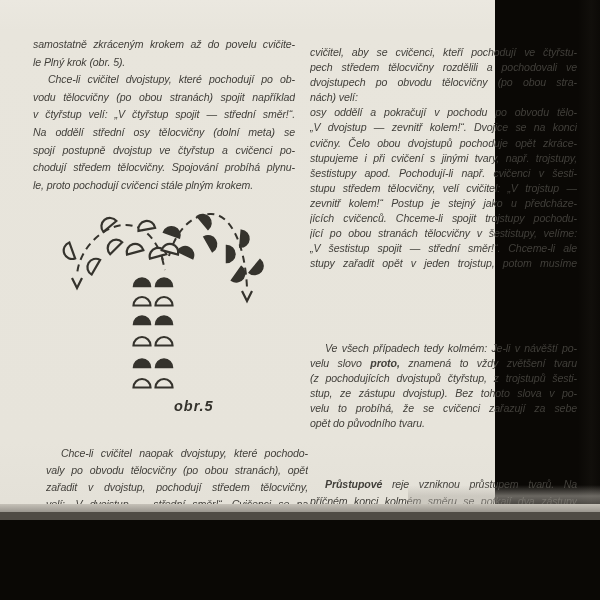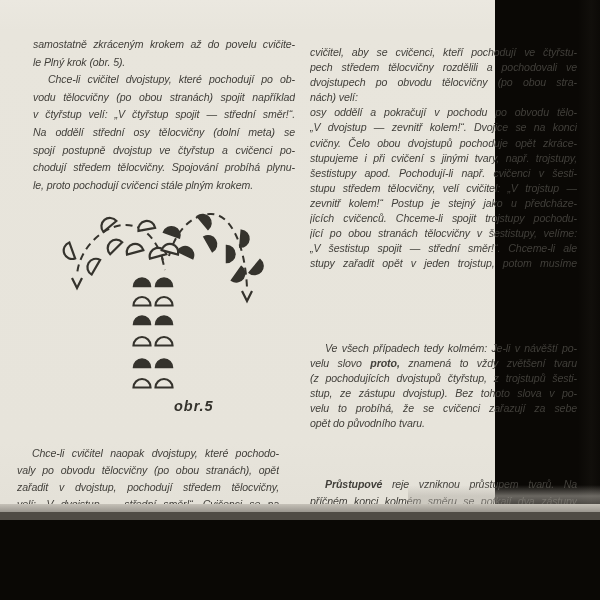--- a/index.html
+++ b/index.html
@@ -10,21 +10,21 @@
   }
   #paper{
     position:absolute;left:0;top:0;width:495px;height:520px;
     background:linear-gradient(180deg,#ebe8e0 0%,#e8e5dc 6%,#e7e4db 85%,#e3e0d7 100%);
     font-style:italic;
   }
   .para{
     position:absolute;color:#413f3a;font-size:10.6px;letter-spacing:-0.1px;
   }
   #lp1{left:33px;top:36px;width:262px;line-height:17.6px;}
-  #lp2{left:17px;top:445px;width:262px;line-height:17px;}
+  #lp2{left:46px;top:445px;width:262px;line-height:17px;}
   #rp1{left:310px;top:45px;width:267px;line-height:15.1px;}
   #rp2{left:310px;top:341px;width:267px;line-height:15.1px;}
   #rp3{left:310px;top:476px;width:267px;line-height:17px;}
   .tl{text-align:justify;text-align-last:justify;white-space:normal;overflow:hidden;}
   .tl.nj{text-align-last:left;}
   .tl.ind{text-indent:15px;}
   .b{font-weight:bold;}
   .blurred{filter:blur(1.5px);opacity:.8;}
   #fig{position:absolute;left:30px;top:198px;width:260px;height:205px;}
   #figcap{

